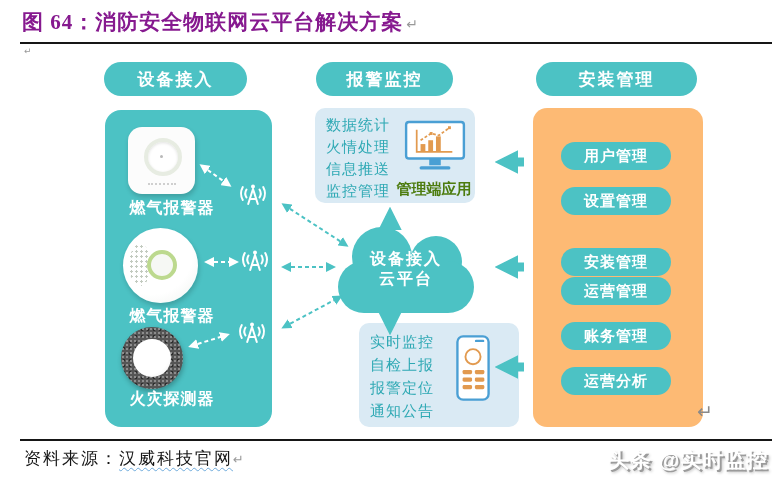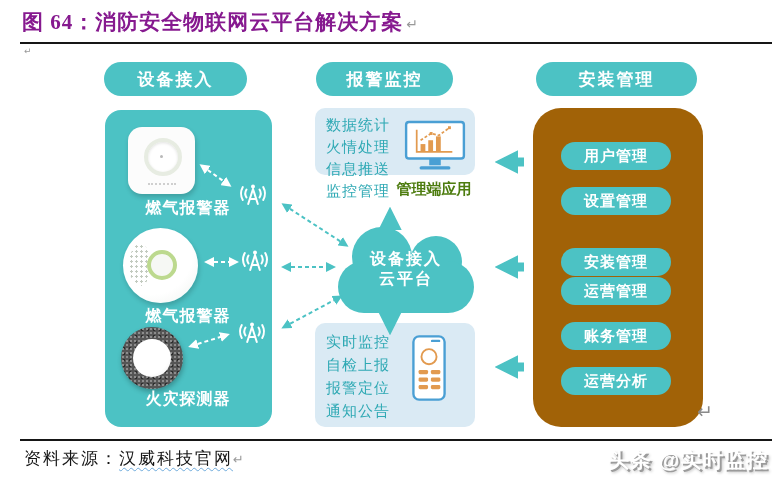--- a/index.html
+++ b/index.html
@@ -19,21 +19,21 @@
   
   .hpill{position:absolute;top:62px;height:34px;border-radius:17px;background:#4CC2C4;
          color:#fff;font-weight:bold;font-size:17px;letter-spacing:2px;
          display:flex;align-items:center;justify-content:center;}
   .hpill1{left:104px;width:143px;}
   .hpill2{left:316px;width:137px;}
   .hpill3{left:536px;width:161px;}
   
   .left-box{position:absolute;left:105px;top:110px;width:167px;height:317px;
             background:#4CC2C4;border-radius:16px;}
-  .dev-label{position:absolute;left:18px;width:130px;text-align:center;color:#fff;
+  .dev-label{position:absolute;left:2px;width:130px;text-align:center;color:#fff;
              font-size:16px;font-weight:600;letter-spacing:1px;}
   .device-square{position:absolute;left:23px;top:17px;width:67px;height:67px;background:#fcfcfc;
                  border-radius:14px;box-shadow:1px 3px 5px rgba(0,0,0,.18);}
   .device-square .ring{position:absolute;left:16px;top:11px;width:30px;height:30px;border-radius:50%;
                  background:#fff;border:4px solid #e7ece2;box-shadow:inset 0 1px 3px rgba(0,0,0,.12);}
   .device-square .dot{position:absolute;left:32px;top:28px;width:3px;height:3px;border-radius:50%;background:#b9b9b9;}
   .device-square .vents{position:absolute;left:20px;bottom:9px;width:28px;height:4px;
                  border-bottom:2px dotted #cfcfcf;}
   .device-round{position:absolute;left:18px;top:118px;width:75px;height:75px;border-radius:50%;
                 background:radial-gradient(circle at 38% 35%,#ffffff 60%,#eef1ee);box-shadow:1px 3px 5px rgba(0,0,0,.18);}
@@ -49,41 +49,41 @@
                background:radial-gradient(circle at 40% 35%,#ffffff 65%,#e8e8e8);}
   .antenna{position:absolute;width:30px;height:30px;}
   .ant1{left:133px;top:70px;}
   .ant2{left:135px;top:136px;}
   .ant3{left:132px;top:208px;}
   .lab1{top:88px;}
   .lab2{top:196px;}
   .lab3{top:279px;}
   
   .mid-box{position:absolute;left:315px;width:160px;background:#DAEAF4;border-radius:10px;}
-  .mid-top{top:108px;height:67px;}
-  .mid-bottom{top:323px;height:104px;}
+  .mid-top{top:108px;height:95px;}
+  .mid-bottom{top:323px;height:104px;margin-left:44px;}
   .feat{position:absolute;left:11px;color:#2FA9B4;font-size:15px;letter-spacing:1px;}
   .feat div{height:22px;line-height:22px;}
   .mid-top .feat{top:6px;}
   .mid-bottom .feat{top:7px;}
   .mid-bottom .feat div{height:23px;line-height:23px;}
   .monitor-icon{position:absolute;right:9px;top:12px;}
   .app-label{position:absolute;left:80px;top:72px;width:78px;text-align:center;
              color:#4d7c0f;font-size:15px;font-weight:bold;}
   .phone-icon{position:absolute;left:97px;top:11px;}
   
   .cloud{position:absolute;left:338px;top:227px;width:136px;height:86px;}
   .cloud .base{position:absolute;left:0;bottom:0;width:136px;height:52px;border-radius:26px;background:#4CC2C4;}
   .cloud .c1{position:absolute;left:14px;top:0;width:60px;height:60px;border-radius:50%;background:#4CC2C4;}
   .cloud .c2{position:absolute;left:72px;top:9px;width:52px;height:52px;border-radius:50%;background:#4CC2C4;}
   .cloud .txt{position:absolute;left:0;top:22px;width:100%;text-align:center;color:#fff;
               font-weight:bold;font-size:16px;line-height:20px;letter-spacing:2px;}
   
   .right-box{position:absolute;left:533px;top:108px;width:170px;height:319px;
-             background:#a16207;border-radius:28px;}
+             background:#fdba74;border-radius:14px;}
   .rpill{position:absolute;left:28px;width:110px;height:28px;border-radius:14px;background:#4CC2C4;
          color:#fff;font-size:15px;font-weight:bold;letter-spacing:1px;
          display:flex;align-items:center;justify-content:center;}
   
   .arrows{position:absolute;left:0;top:0;pointer-events:none;}
   
   .source-row{position:absolute;left:24px;top:447px;white-space:nowrap;
               font-family:"Liberation Serif","DejaVu Serif",serif;
               font-size:17px;color:#161616;letter-spacing:2px;}
   .source-link{text-decoration:underline;text-decoration-style:wavy;

